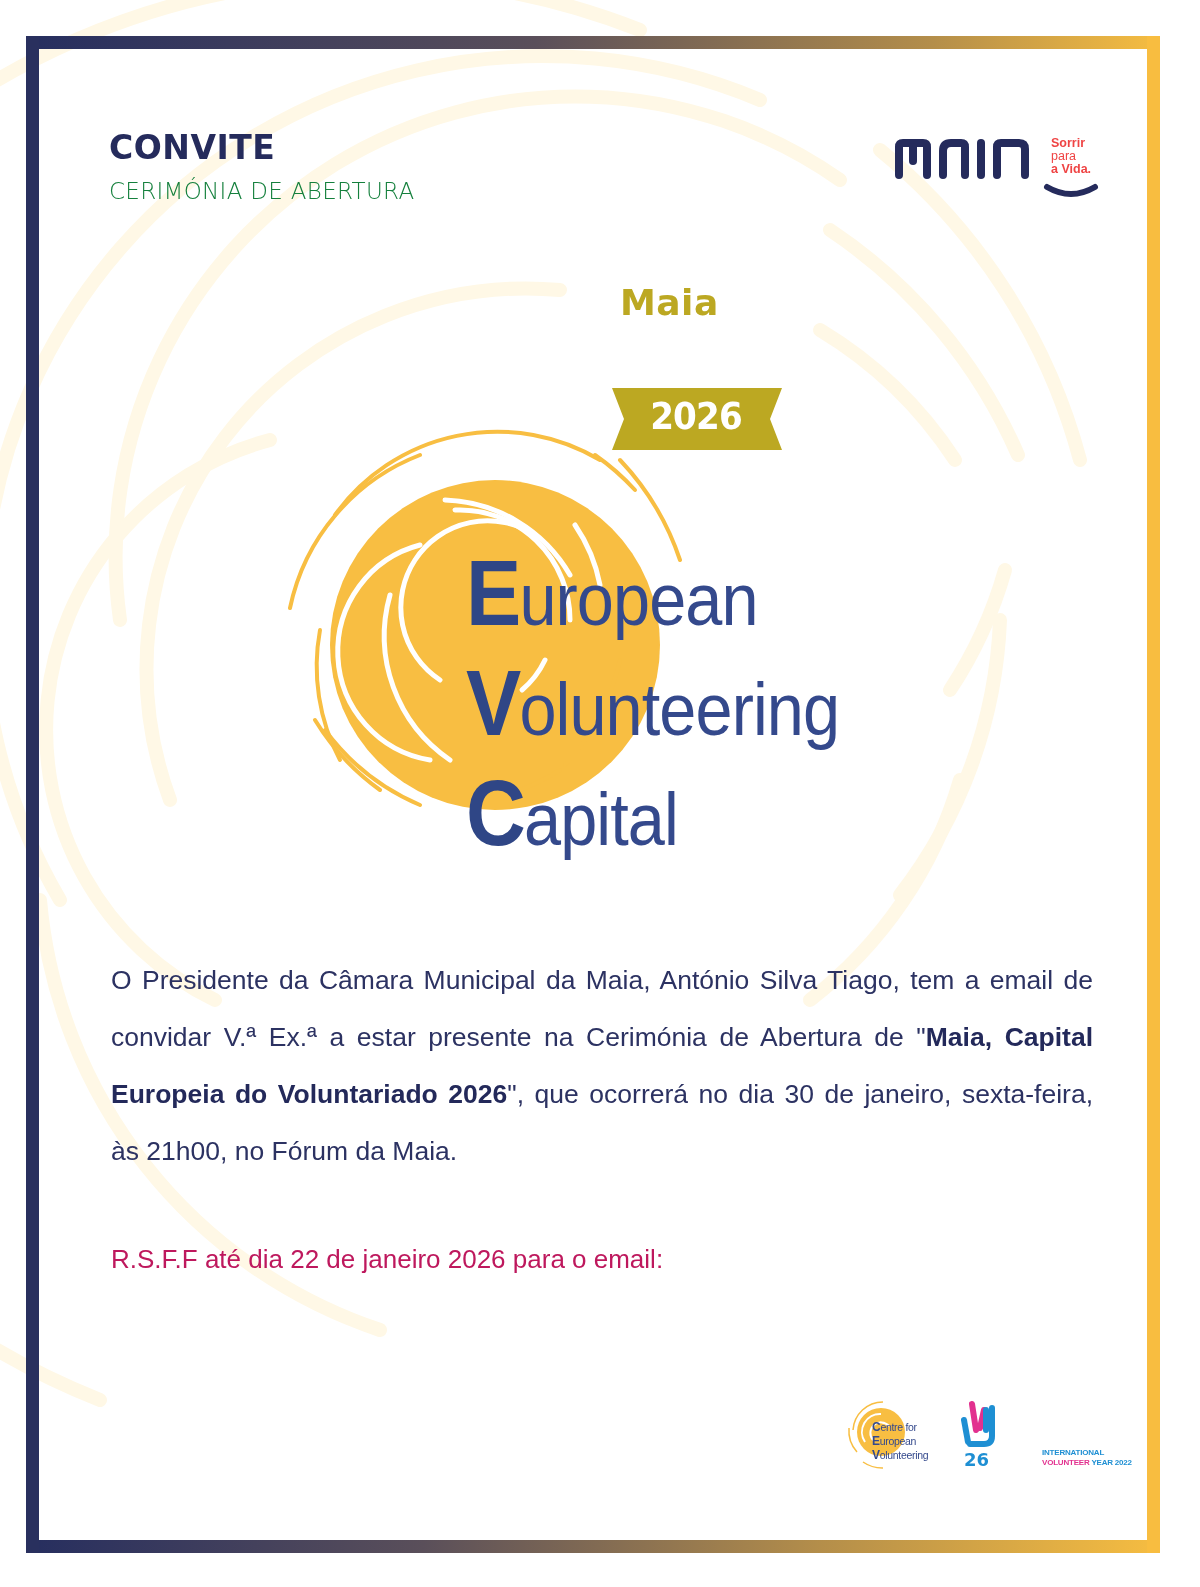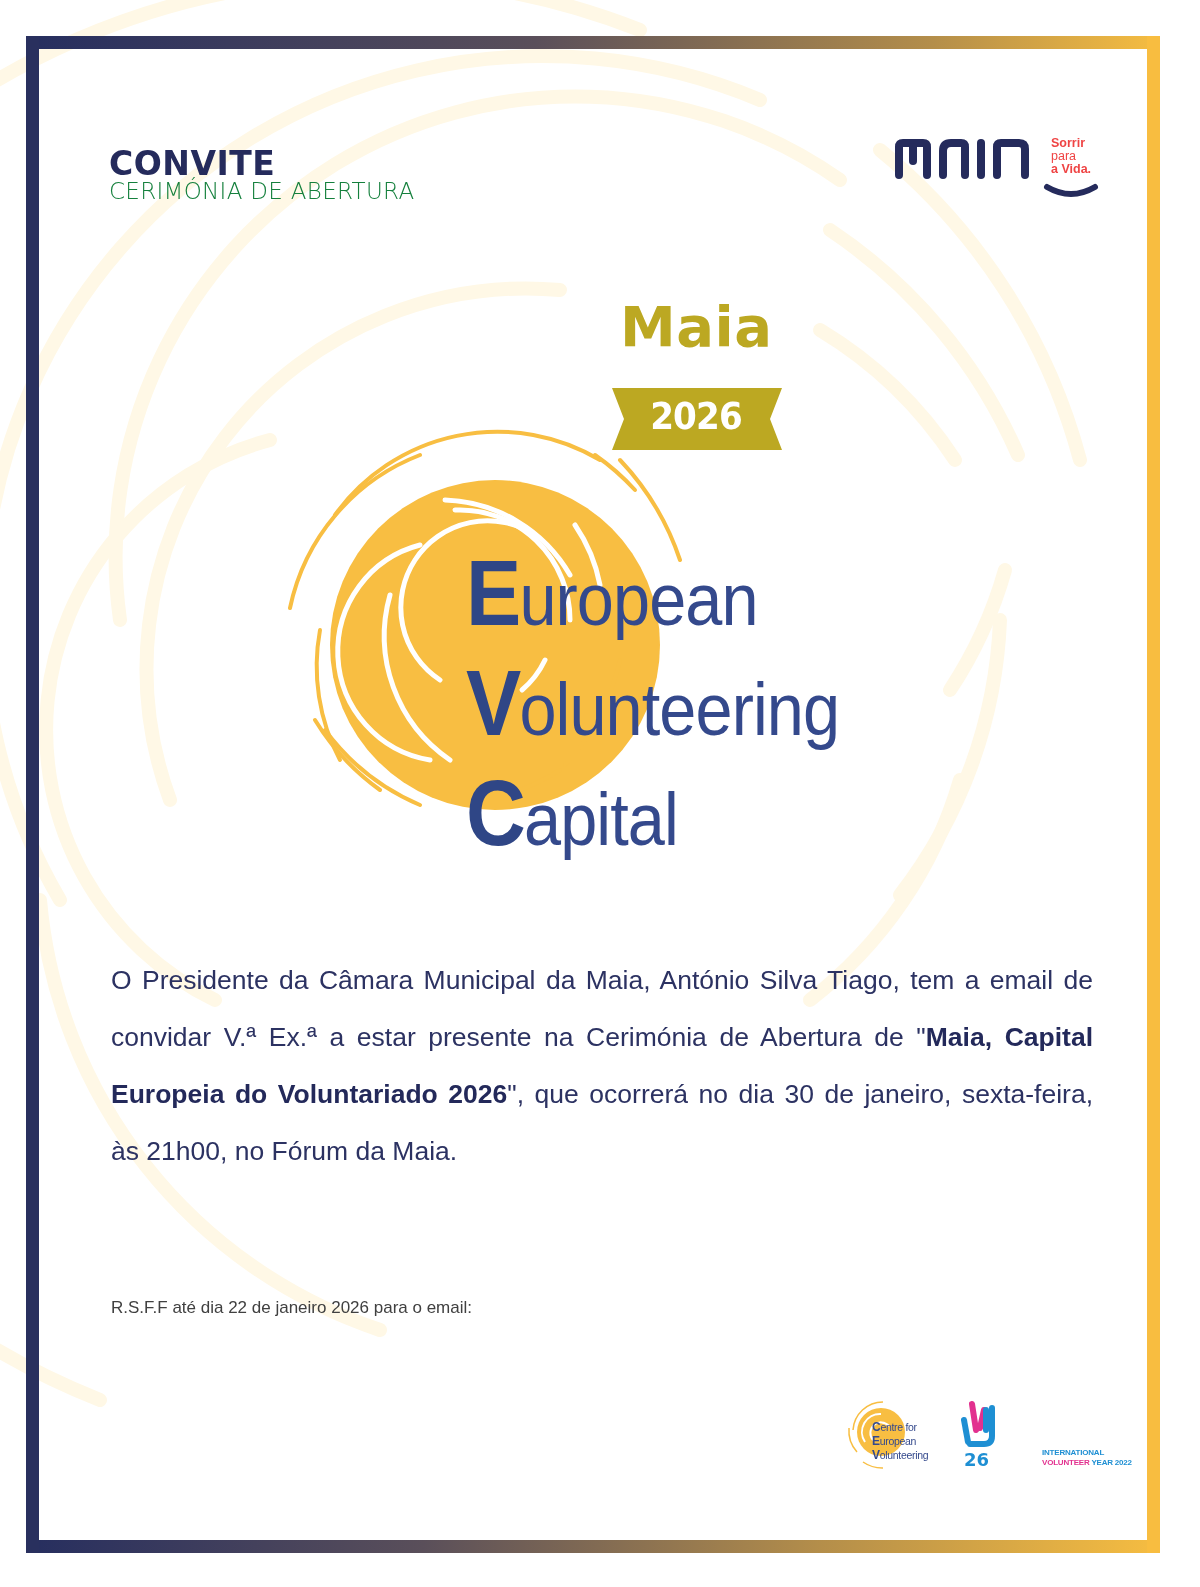--- a/index.html
+++ b/index.html
@@ -7,52 +7,52 @@
          font-family:"Liberation Sans", sans-serif; }
   .bg-arcs { position:absolute; left:0; top:0; width:1200px; height:1587px; }
   .frame { position:absolute; left:26px; top:36px; width:1134px; height:1517px; }
   .frame .b-top { position:absolute; left:0; top:0; width:100%; height:13px;
                   background:linear-gradient(90deg,#262e5f 0%,#5a4f5a 45%,#b48e4a 80%,#f6bd41 100%); }
   .frame .b-bottom { position:absolute; left:0; bottom:0; width:100%; height:13px;
                   background:linear-gradient(90deg,#262e5f 0%,#5a4f5a 35%,#b48e4a 70%,#f6bd41 100%); }
   .frame .b-left { position:absolute; left:0; top:0; width:13px; height:100%; background:#29305e; }
   .frame .b-right { position:absolute; right:0; top:0; width:13px; height:100%; background:#f8bd40; }
 
-  .convite { position:absolute; left:109px; top:144px; font-family:"DejaVu Sans", sans-serif;
+  .convite { position:absolute; left:109px; top:128px; font-family:"DejaVu Sans", sans-serif;
              font-weight:bold; font-size:33px; color:#252b5c; letter-spacing:0.5px; }
   .subtitle { position:absolute; left:109px; top:178px; font-family:"DejaVu Sans", sans-serif;
               font-weight:normal; font-size:23px; color:#15803d; letter-spacing:0.3px; font-weight:200; }
 
   .maia-logo { position:absolute; left:893px; top:133px; width:210px; height:75px; }
   .maia-word { position:absolute; left:0; top:4px; }
   .maia-tag { position:absolute; left:158px; top:4px; font-size:12.5px; line-height:13px; color:#ef4444; }
   .maia-tag b { font-weight:bold; }
   .maia-smile { position:absolute; left:150px; top:50px; }
 
   .city { position:absolute; left:620px; top:282px; font-family:"DejaVu Sans", sans-serif; font-weight:bold;
-          font-size:56px; color:#bca822; letter-spacing:0.5px;margin-top:12px; }
+          font-size:36px; color:#bca822; letter-spacing:0.5px; }
   .ribbon { position:absolute; left:612px; top:388px; width:170px; height:62px; }
   .ribbon-text { position:absolute; left:612px; top:394px; width:168px; text-align:center;
                  font-family:"DejaVu Sans", sans-serif; font-weight:bold; font-size:38px; color:#ffffff;
                  letter-spacing:-1px; transform:scaleX(0.9); }
 
   .sun { position:absolute; left:0; top:0; width:1200px; height:1587px; }
 
   .evc-line { position:absolute; left:466px; font-family:"Liberation Sans", sans-serif; color:#34498c;
               font-size:74px; line-height:74px; letter-spacing:-1px; transform-origin:left top; transform:scaleX(0.9); }
   .evc-line .cap { font-weight:bold; font-size:92px; color:#2f4686; letter-spacing:-2px; }
   .evc-1 { top:556px; }
   .evc-2 { top:666px; }
   .evc-3 { top:776px; }
 
   .body-text { position:absolute; left:111px; top:952px; width:982px; font-family:"Liberation Sans", sans-serif;
                font-size:26.5px; line-height:57px; color:#2c3262; text-align:justify; }
   .body-text b { font-weight:bold; color:#23295a; }
-  .rsff { position:absolute; left:111px; top:1286px; width:982px; font-family:"Liberation Sans", sans-serif;
-          font-size:17px; line-height:43px; color:#404040; }
+  .rsff { position:absolute; left:111px; top:1238px; width:982px; font-family:"Liberation Sans", sans-serif;
+          font-size:26px; line-height:43px; color:#be185d; }
   .email { display:block; }
 
   .cev-logo { position:absolute; left:843px; top:1400px; width:100px; height:72px; }
   .cev-text { position:absolute; left:872px; top:1420px; font-size:10.5px; line-height:14px; color:#34498c;
               letter-spacing:-0.3px; }
   .cev-text b { font-weight:bold; font-size:12px; }
   .ivy-logo { position:absolute; left:958px; top:1400px; width:50px; height:70px; }
   .ivy-text { position:absolute; left:1010px; top:1448px; font-size:8px; line-height:10px; font-weight:bold; color:#1e8fd3; letter-spacing:-0.2px;margin-left:32px; }
   .ivy-text .pink { color:#e2318f; }
 </style>

